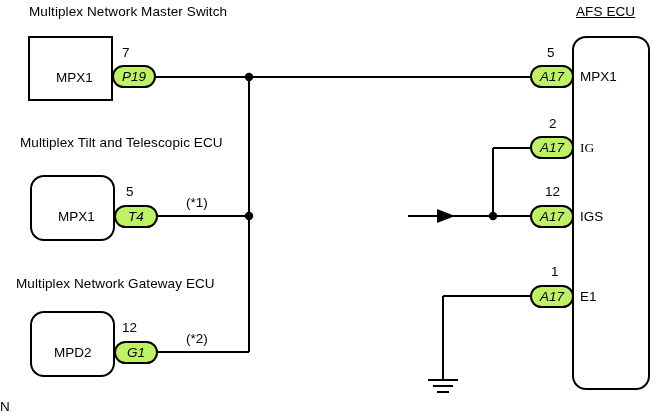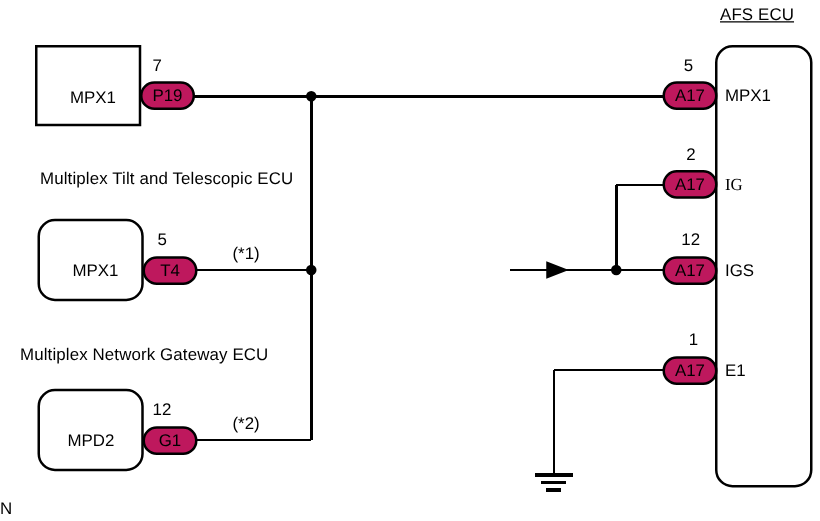--- a/index.html
+++ b/index.html
@@ -71,27 +71,28 @@
     border: 2.5px solid #000000;
     border-radius: 14px;
     background: transparent;
     box-sizing: border-box;
   }
   
   .conn-oval {
     position: absolute;
     border: 2.2px solid #000000;
     border-radius: 12px;
-    background: #be185d;
+    background: #bef264;
     box-sizing: border-box;
     display: flex;
     align-items: center;
     justify-content: center;
     font-size: 13.5px;
     line-height: 1;
+    font-style: italic;
   }
 </style>
 </head>
 <body>
 
 <div id="diagram-root">
 
   <svg id="wire-layer" viewBox="0 0 656 417" width="656" height="417" xmlns="http://www.w3.org/2000/svg">
     <g stroke="#000000" stroke-width="2" fill="none" shape-rendering="crispEdges">
 
@@ -120,22 +121,23 @@
       <line x1="428" y1="380" x2="458" y2="380" stroke-width="2.6"></line>
       <line x1="433" y1="386" x2="453" y2="386" stroke-width="2.6"></line>
       <line x1="437" y1="392" x2="449" y2="392" stroke-width="2.6"></line>
     </g>
 
     <circle cx="249" cy="77" r="4.2" fill="#000000"></circle>
     <circle cx="249" cy="216" r="4.2" fill="#000000"></circle>
     <circle cx="493" cy="216" r="4.2" fill="#000000"></circle>
   </svg>
 
+  <div class="txt title-label" style="left:29px; top:5px;">Multiplex Network Master Switch</div>
 
-  <div class="txt title-label" style="left:32px; top:136px;">Multiplex Tilt and Telescopic ECU</div>
+  <div class="txt title-label" style="left:20px; top:136px;">Multiplex Tilt and Telescopic ECU</div>
 
   <div class="txt title-label" style="left:16px; top:277px;">Multiplex Network Gateway ECU</div>
 
   <div class="txt title-label" style="left:576px; top:5px;text-decoration:underline;">AFS ECU</div>
 
   <div class="comp-box" style="left:28px; top:36px; width:85px; height:65px;"></div>
   <div class="txt box-name" style="left:56px; top:71px;">MPX1</div>
   <div class="txt pin-num" style="left:122px; top:46px;">7</div>
   <div class="conn-oval" style="left:112px; top:65px; width:44px; height:23px;">P19</div>
 

